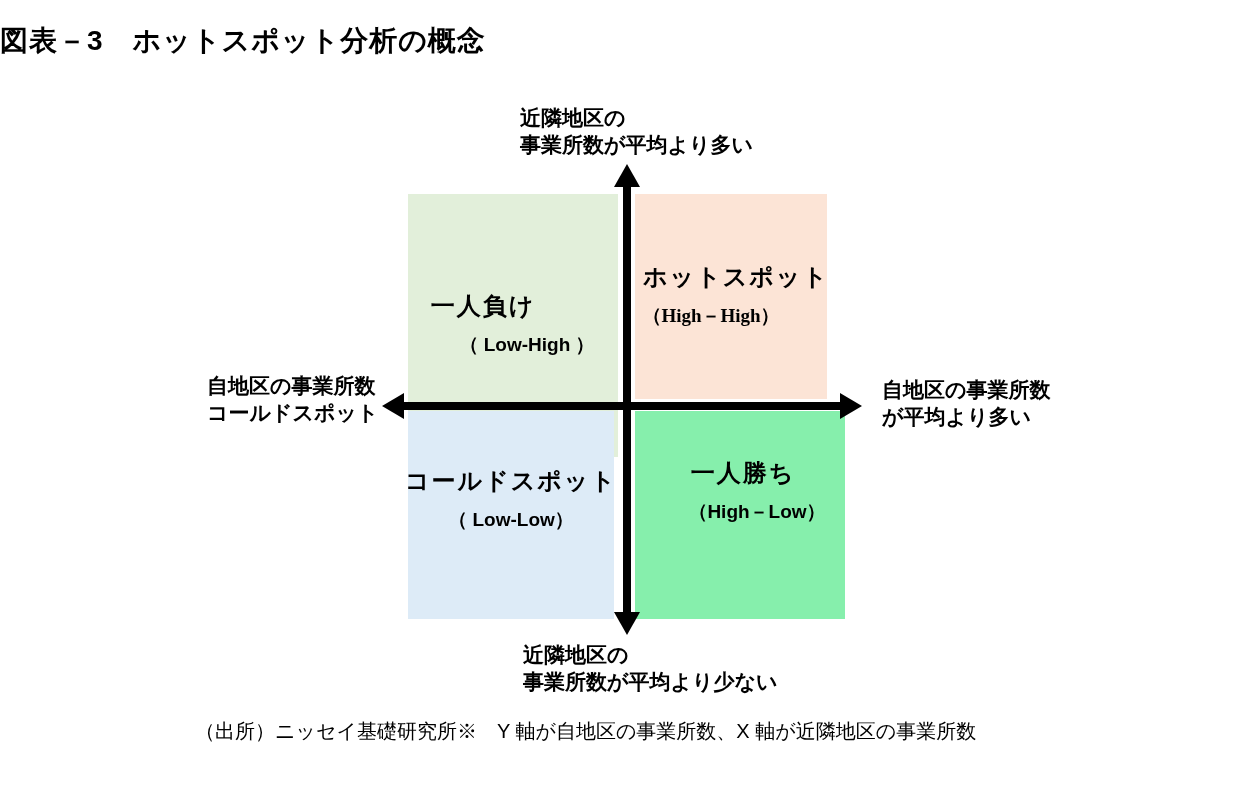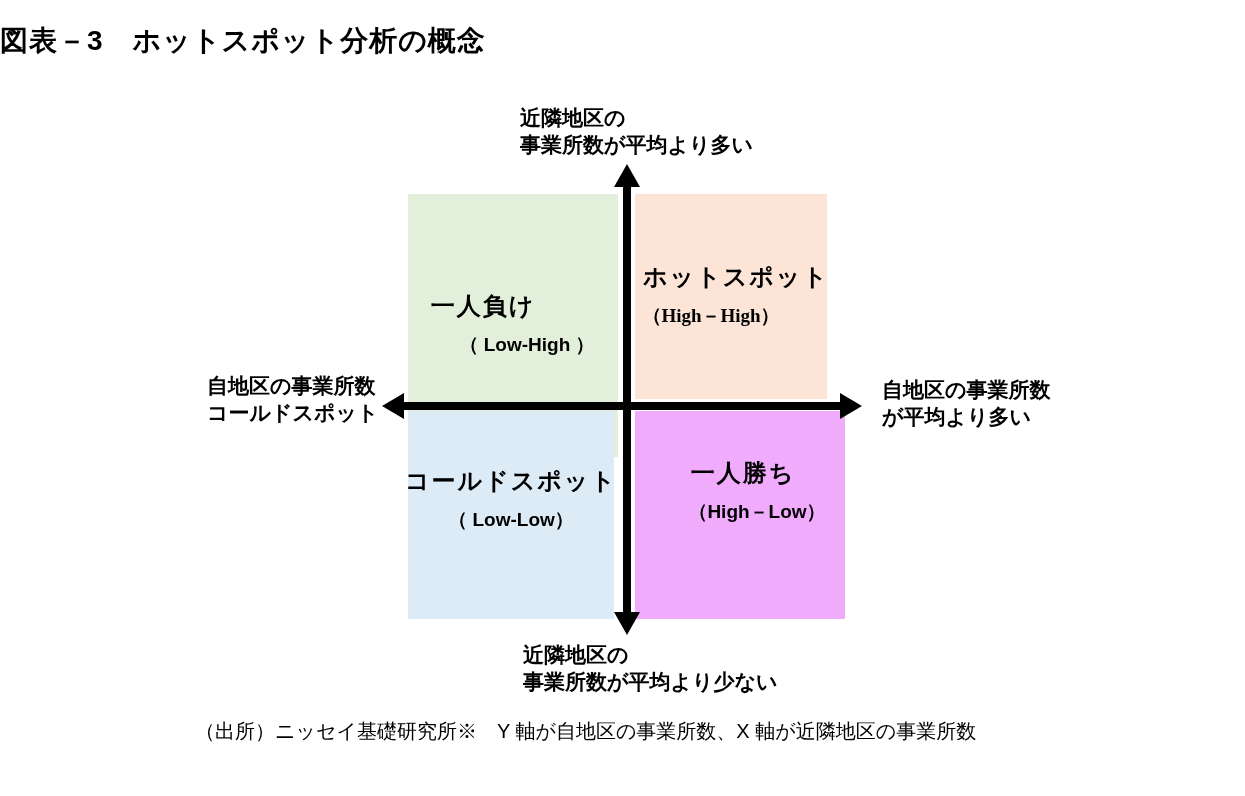--- a/index.html
+++ b/index.html
@@ -96,21 +96,21 @@
   <div class="quad q-tr" style="background-color: rgb(252, 228, 214);">
     <div class="qname sh-tr1">ホットスポット</div>
     <div class="qcode sh-tr2">（High－High）</div>
   </div>
 
   <div class="quad q-bl" style="background-color: rgb(221, 235, 247);">
     <div class="qname">コールドスポット</div>
     <div class="qcode">（ Low-Low）</div>
   </div>
 
-  <div class="quad q-br" style="background-color: #f0abfc; padding-left: 38px;">
+  <div class="quad q-br" style="background-color: #86efac; padding-left: 38px;">
     <div class="qname sh-br1">一人勝ち</div>
     <div class="qcode sh-br2">（High－Low）</div>
   </div>
 
   <svg class="axes" viewBox="0 0 1245 796" aria-hidden="true">
     <line class="axis-line" x1="399" y1="406" x2="845" y2="406" style="stroke: rgb(0, 0, 0);"></line>
     <line class="axis-line" x1="627" y1="183" x2="627" y2="616" style="stroke: rgb(0, 0, 0);"></line>
     <polygon points="627,164 614,187 640,187" style="fill: rgb(0, 0, 0);"></polygon>
     <polygon points="627,635 614,612 640,612" style="fill: rgb(0, 0, 0);"></polygon>
     <polygon points="382,406 404,393 404,419" style="fill: rgb(0, 0, 0);"></polygon>

